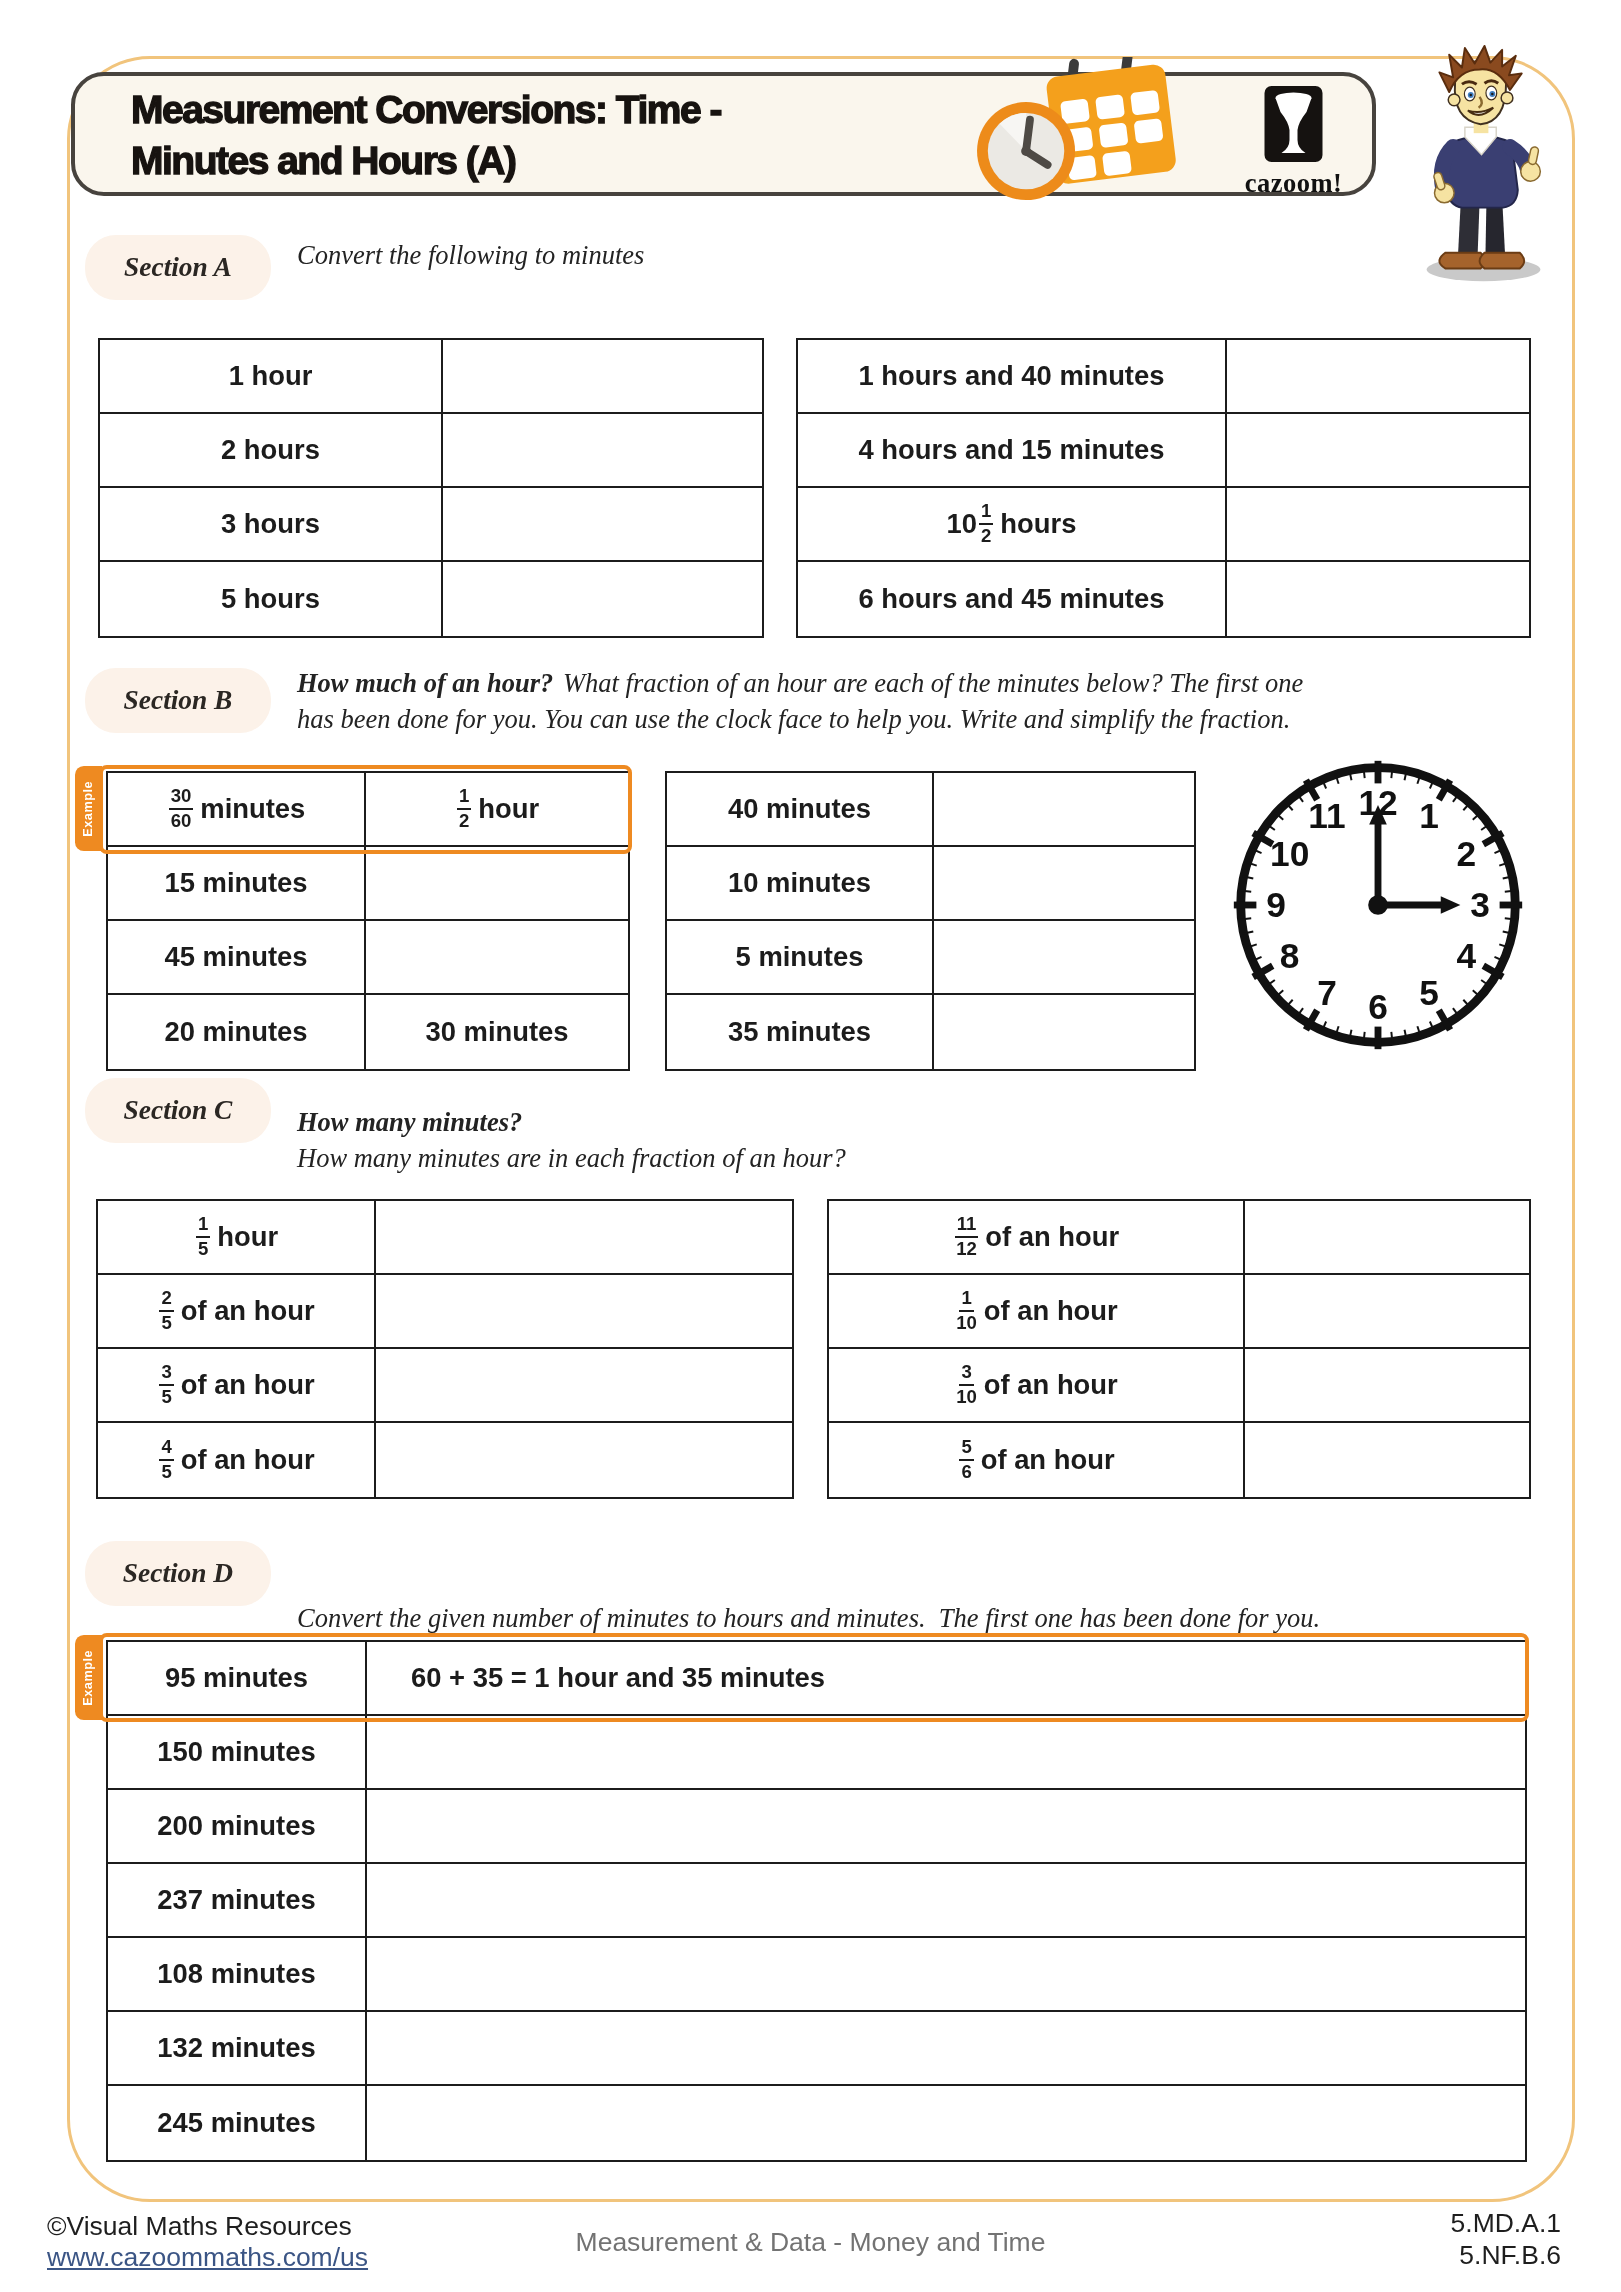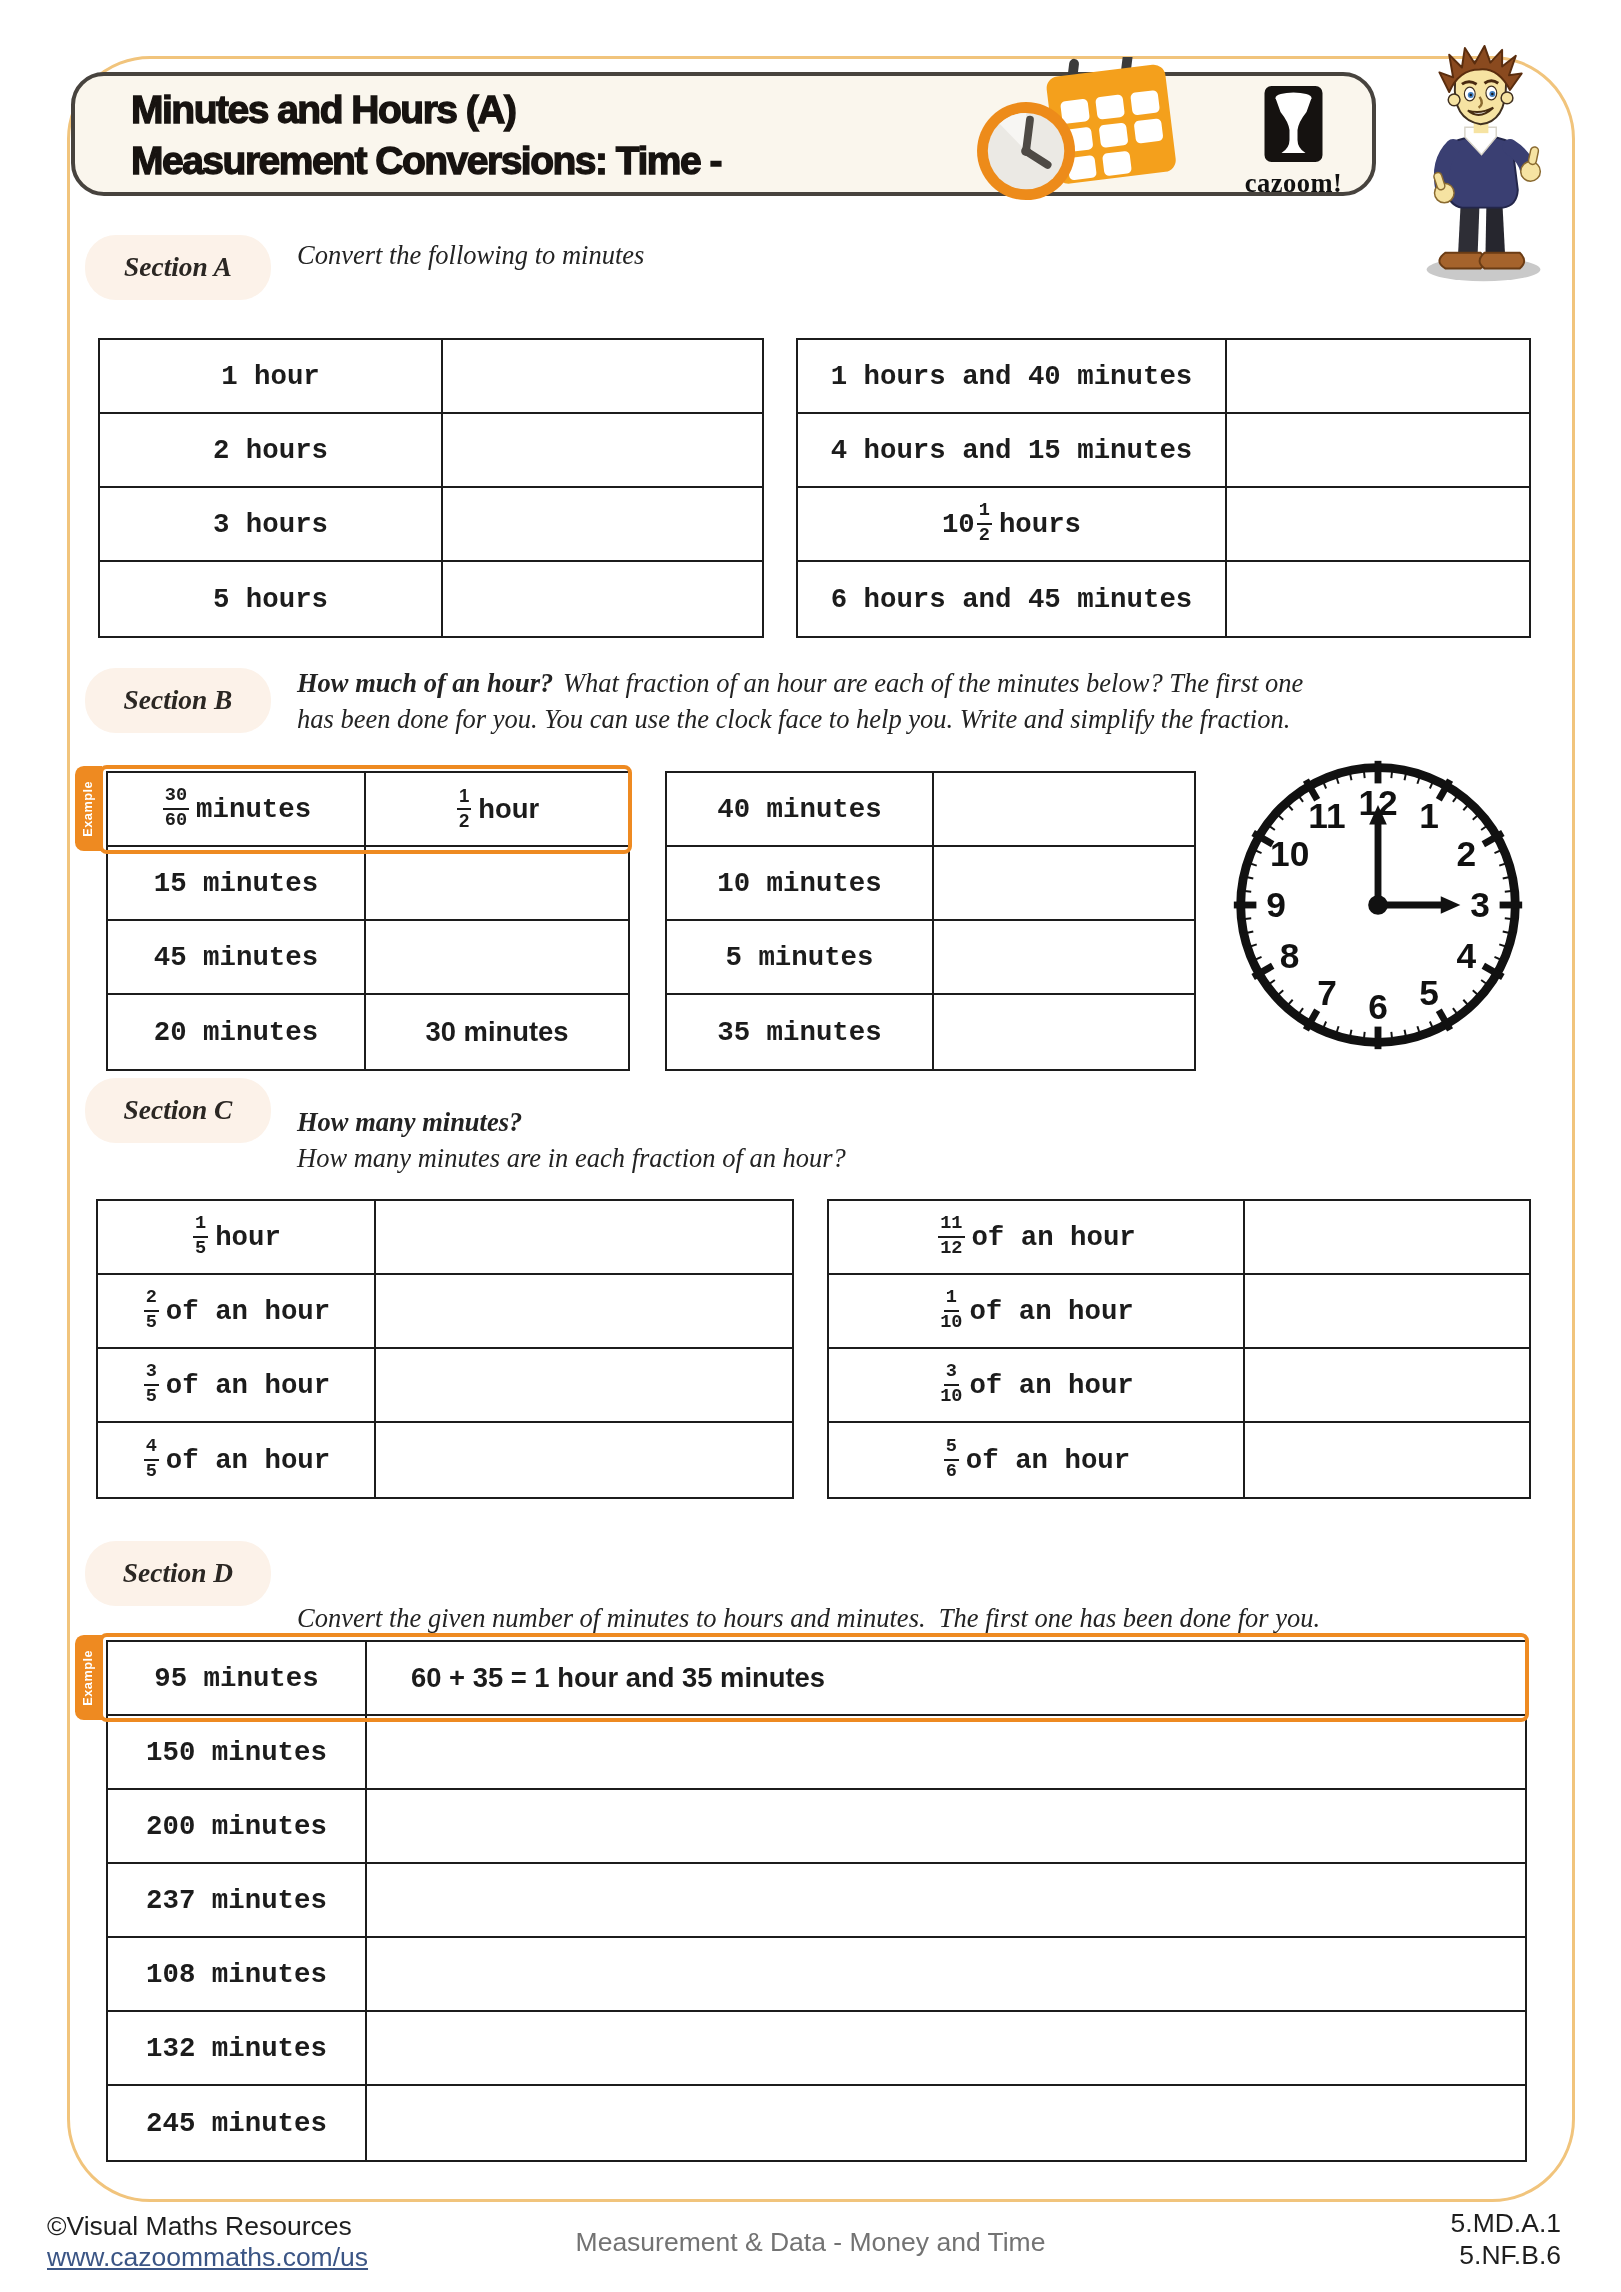--- a/index.html
+++ b/index.html
@@ -23,21 +23,21 @@
   
   .pill{width:186px;height:65px;background:#fcf2e9;border-radius:31px;display:flex;align-items:center;justify-content:center;}
   .pill span{font-family:"Liberation Serif",serif;font-style:italic;font-weight:700;font-size:27.4px;color:#2b2723;}
   .desc{font-family:"Liberation Serif",serif;font-style:italic;font-size:26.5px;color:#232323;line-height:36px;}
   .desc .desc-bold{font-weight:700;margin-right:9.8px;}
 
   
   .tbl{display:grid;grid-auto-rows:74px;border:2.9px solid #1c1c1c;background:#fff;box-sizing:content-box;}
   .cell{display:flex;align-items:center;justify-content:center;font-weight:700;font-size:27.4px;
         border-bottom:2.9px solid #1c1c1c;box-sizing:border-box;background:#fff;}
-  .cell.q{border-right:2.9px solid #1c1c1c;font-family:Liberation Mono, monospace;}
+  .cell.q{border-right:2.9px solid #1c1c1c;}
   .cell.lastrow{border-bottom:none;}
   .tbl[data-align-a="left"] .cell.a{justify-content:flex-start;padding-left:44px;}
 
   
   .frac{display:inline-flex;flex-direction:column;align-items:center;line-height:1;
         font-size:18.6px;margin:0 6.9px 0 2px;vertical-align:middle;}
   .frac .fnum{border-bottom:2.5px solid #1c1c1c;padding:0 2px 2px;}
   .frac .fden{padding-top:2px;}
 
   
@@ -53,22 +53,22 @@
 </style>
 </head>
 <body>
 
 <div class="page">
 
   <div class="abs frame"></div>
 
   <div class="abs header-box"></div>
   <div class="abs title">
+    <div>Measurement Conversions: Time -</div>
     <div>Minutes and Hours (A)</div>
-    <div>Measurement Conversions: Time -</div>
   </div>
 
   <div class="abs hdr-icon">
     <svg width="206" height="149" viewBox="0 0 210 152">
       <g transform="rotate(-7 135 70)">
         <rect x="102" y="-2" width="10" height="26" rx="5" fill="#3b3b3b" transform="rotate(14 107 11)"></rect>
         <rect x="158" y="-6" width="10" height="26" rx="5" fill="#3b3b3b" transform="rotate(14 163 7)"></rect>
         <rect x="78" y="14" width="122" height="110" rx="12" fill="#f4a01c"></rect>
         <g fill="#ffffff">
           <rect x="90" y="40" width="28" height="23" rx="5"></rect>

